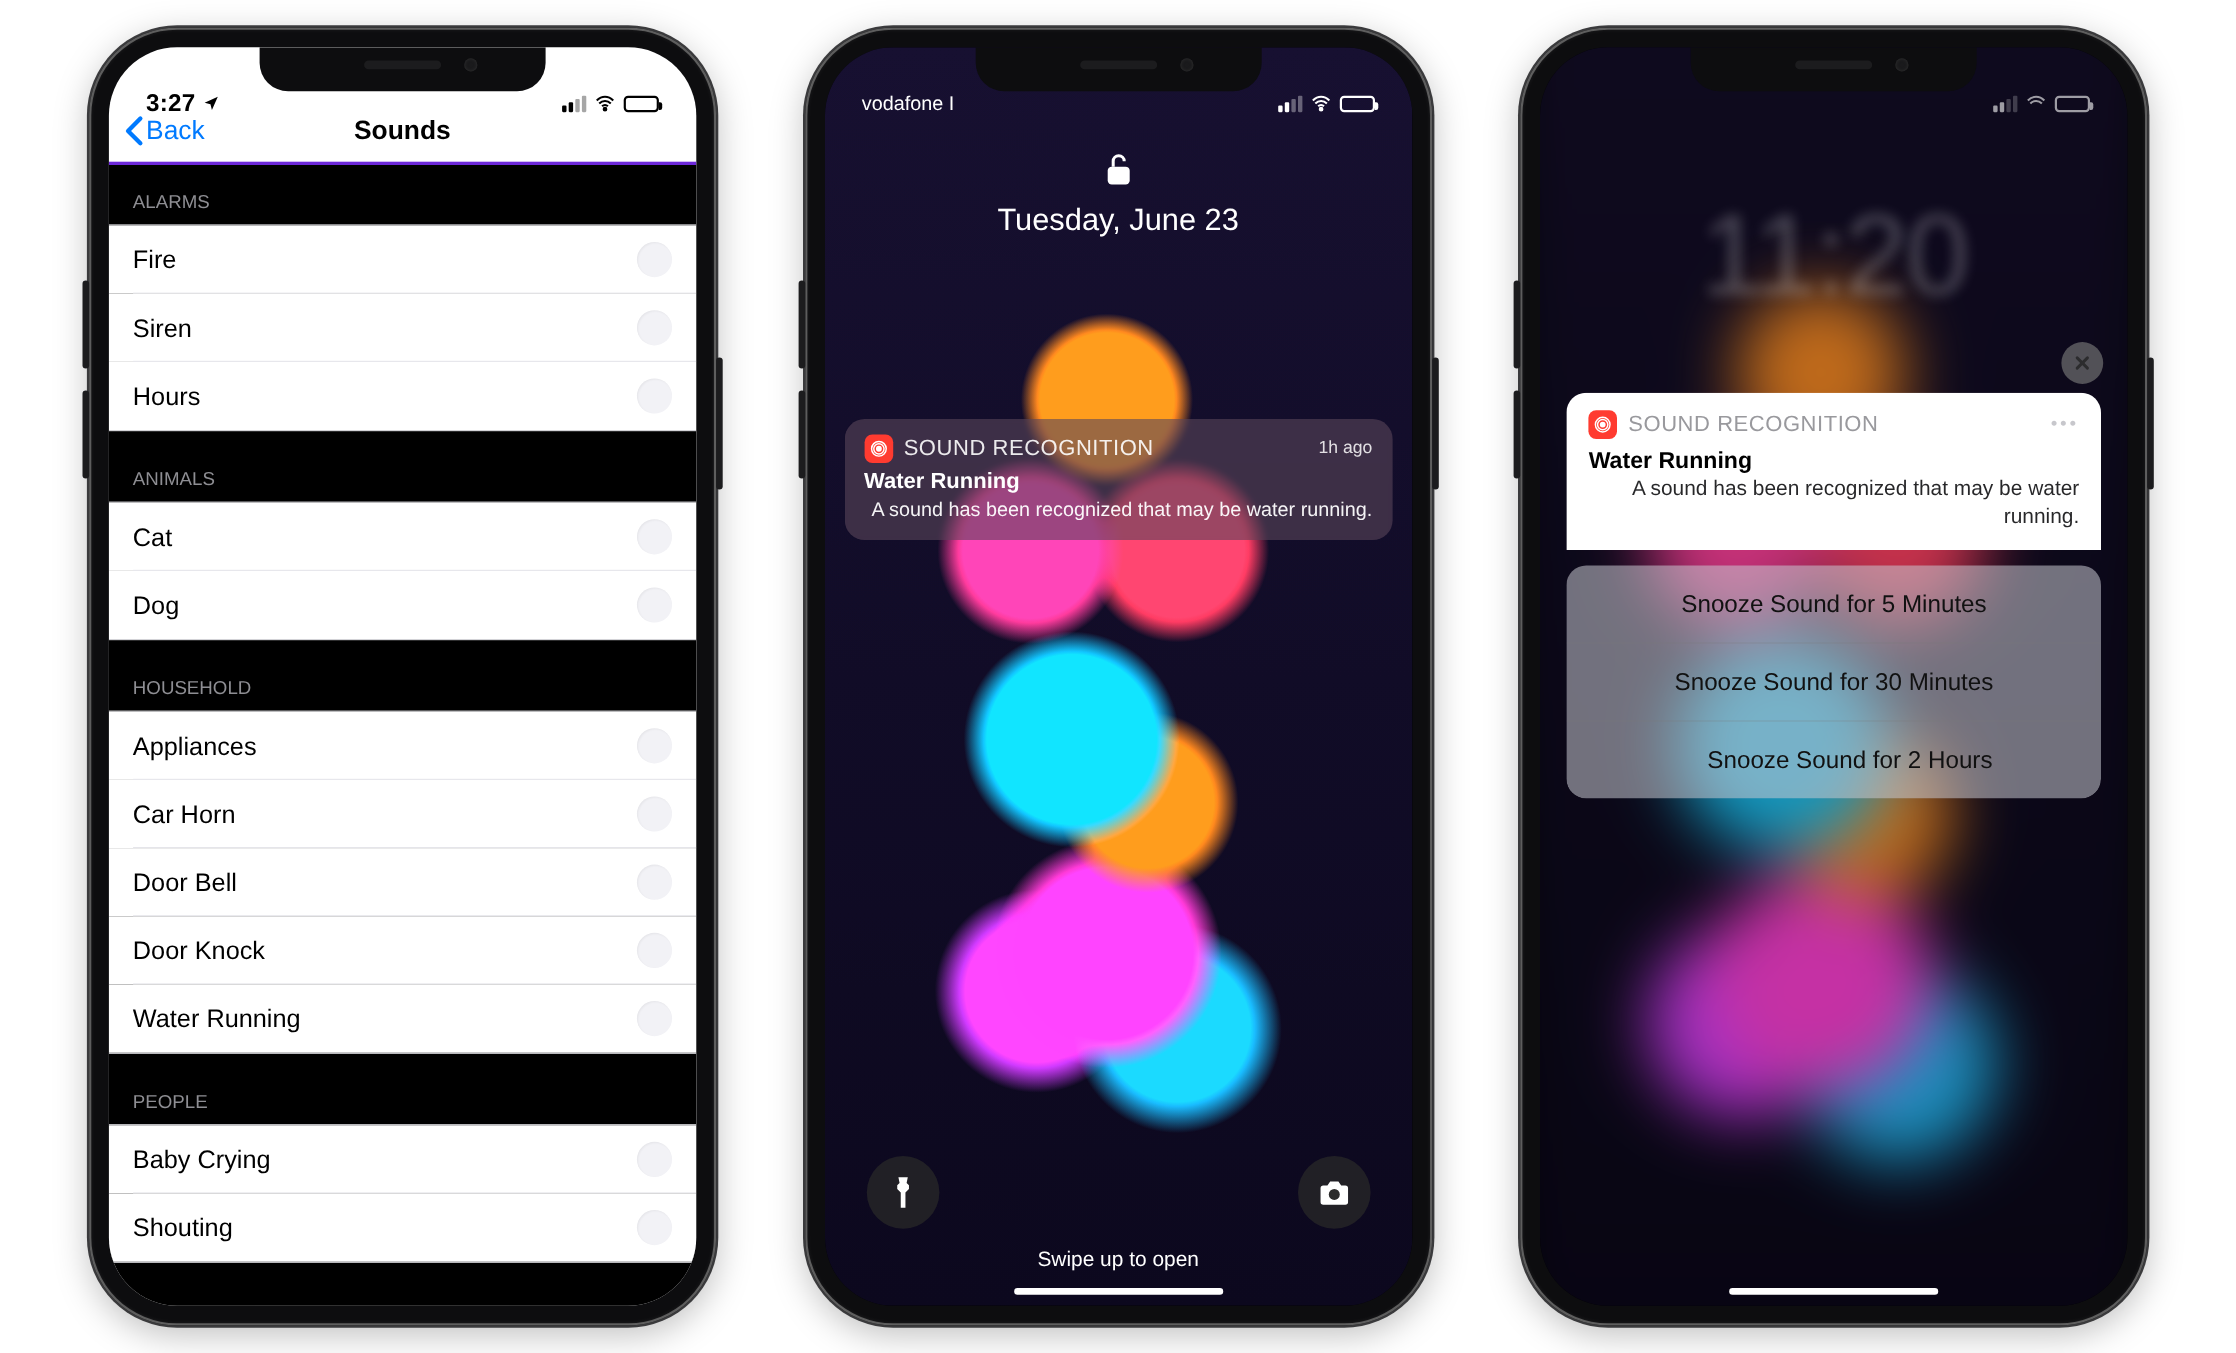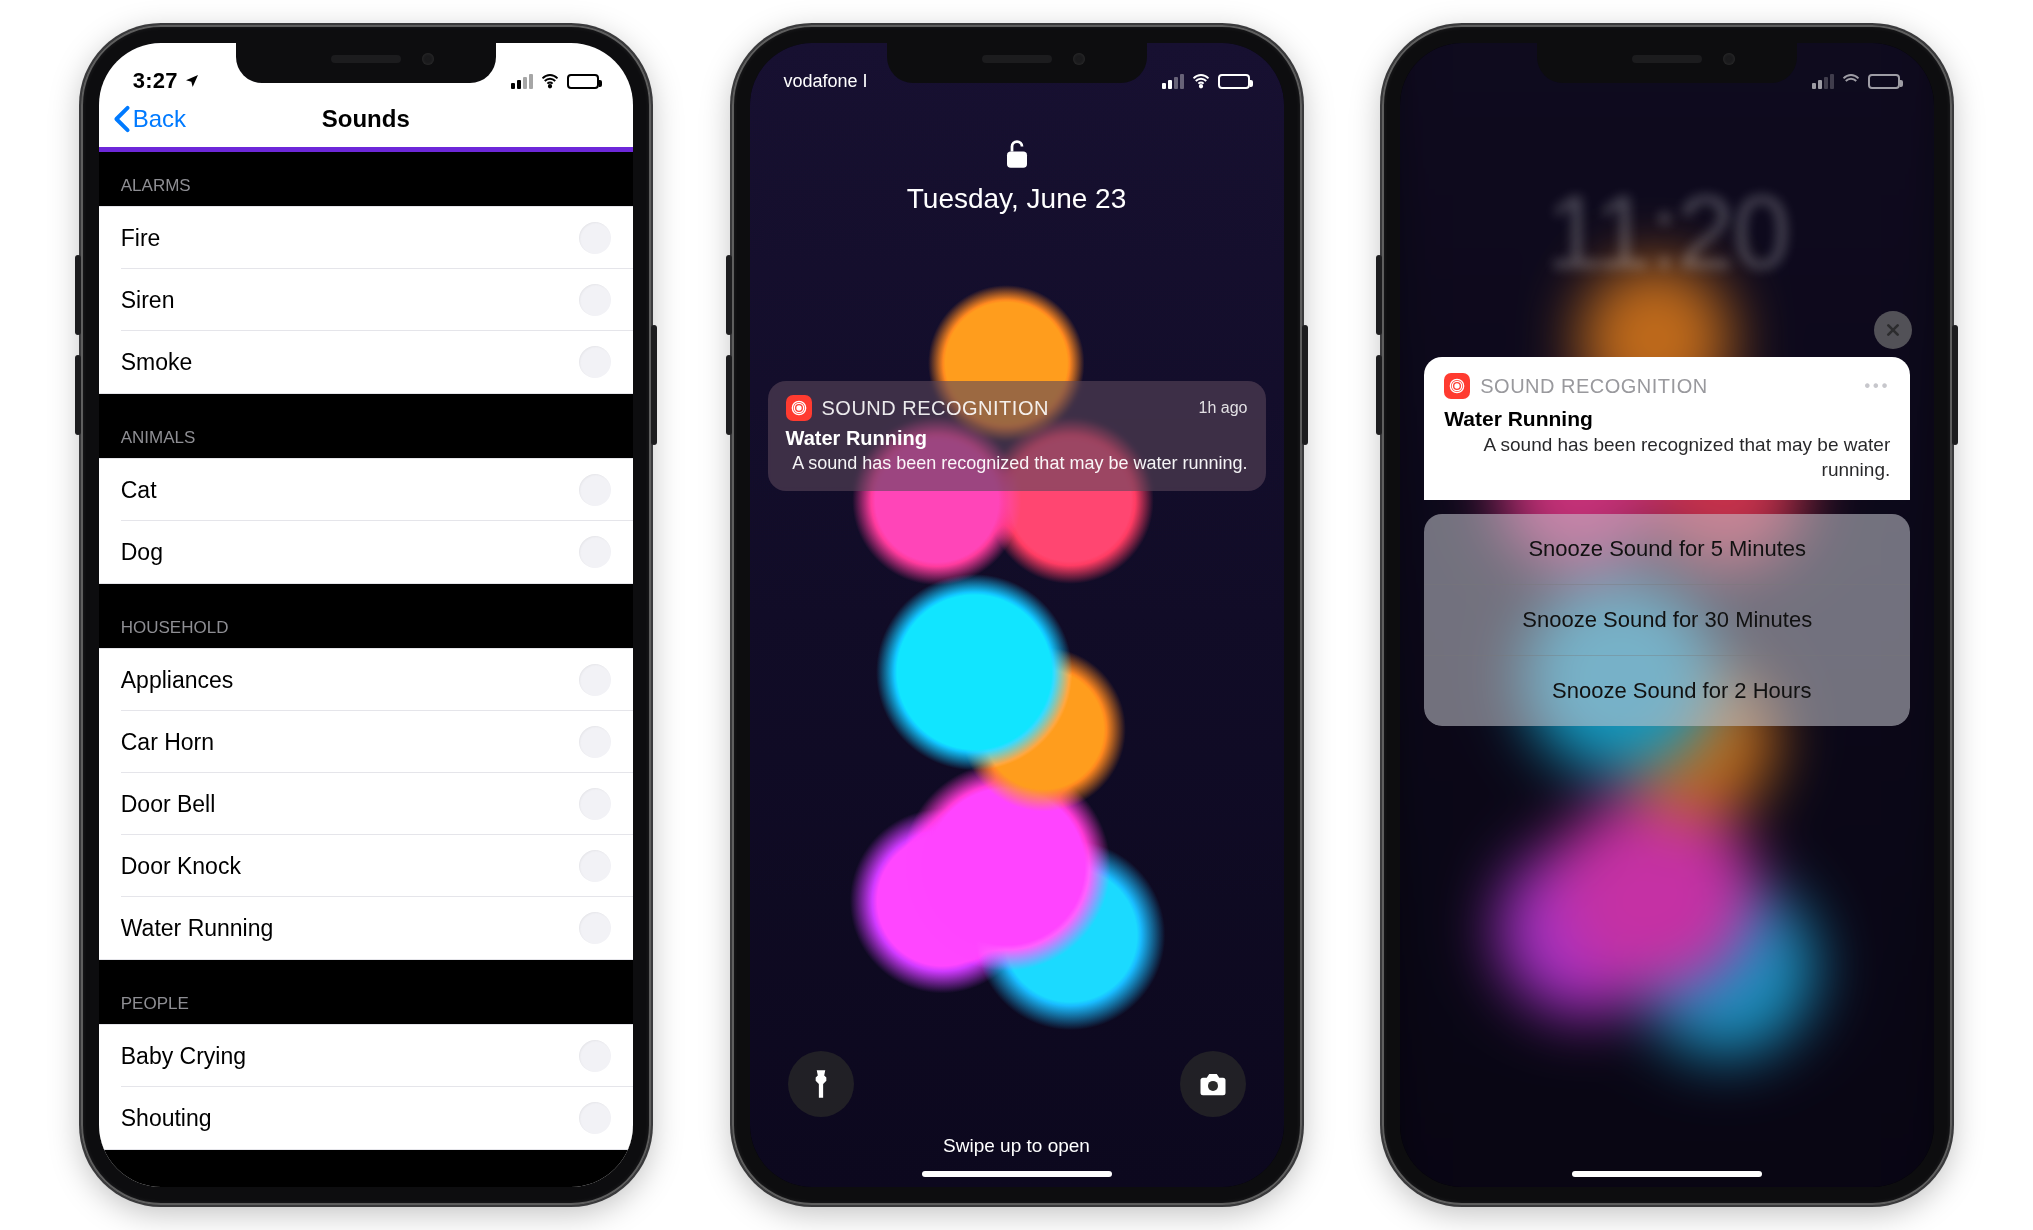--- a/index.html
+++ b/index.html
@@ -56,21 +56,21 @@
     width:12px; height:12px; border-radius:50%; background:#1a1a1c;
     box-shadow: inset 0 0 3px #333;
   }
   .home-indicator {
     position:absolute; bottom:10px; left:50%; transform:translateX(-50%);
     width: 190px; height:6px; border-radius:3px; z-index:15;
   }
 
   
   .statusbar {
-    position:absolute; top:0; left:0; right:0; height:60px;
+    position:absolute; top:13px; left:0; right:0; height:60px;
     display:flex; justify-content:space-between; align-items:center;
     padding: 16px 34px 0; z-index:15;
   }
   .statusbar .left, .statusbar .right { display:flex; align-items:center; gap:6px; }
   .sb-time { font-size:22px; font-weight:600; letter-spacing:.2px; }
   .sb-icon { display:inline-flex; }
 
   .signal { display:inline-flex; align-items:flex-end; gap:2px; }
   .signal i { width:4px; background:currentColor; border-radius:1px; display:block; }
   .signal i:nth-child(1){height:6px}
@@ -79,21 +79,21 @@
   .signal i:nth-child(4){height:15px; opacity:.35}
 
   .battery { width:32px; height:15px; border:2px solid currentColor; border-radius:4px; position:relative; padding:2px; }
   .battery::after { content:""; position:absolute; top:4px; right:-5px; width:3px; height:7px; background:currentColor; border-radius:0 2px 2px 0;}
   .battery .fill { height:100%; width:75%; background:currentColor; border-radius:1px; }
 
   
   .p1-screen { background:#fff; color:#000; }
   .p1-nav {
     padding: 62px 18px 14px; display:flex; position:relative;
-    border-bottom:5px solid #6d28d9;
+    border-bottom:3px solid #6d28d9;
   }
   .p1-back { color:#007aff; font-size:24px; display:flex; align-items:center; cursor:pointer; position:absolute; left:14px; }
   .p1-back svg { margin-right:2px; }
   .p1-title { font-size:24px; font-weight:600; margin:0 auto; }
   .p1-body { background:#000000; height: calc(100% - 102px); overflow:hidden; }
 
   .group-header {
     font-size:17px; color:#8e8e93; text-transform:uppercase;
     padding: 34px 22px 10px;
   }
@@ -266,21 +266,21 @@
       <div class="group">
         <div class="row">
             <span>Fire</span>
             <span class="radio"></span>
           </div>
         <div class="row">
             <span>Siren</span>
             <span class="radio"></span>
           </div>
         <div class="row">
-            <span>Smoke</span>
+            <span>Hours</span>
             <span class="radio"></span>
           </div>
       </div>
 
       <div class="group-header">ANIMALS</div>
       <div class="group">
         <div class="row">
             <span>Cat</span>
             <span class="radio"></span>
           </div>

